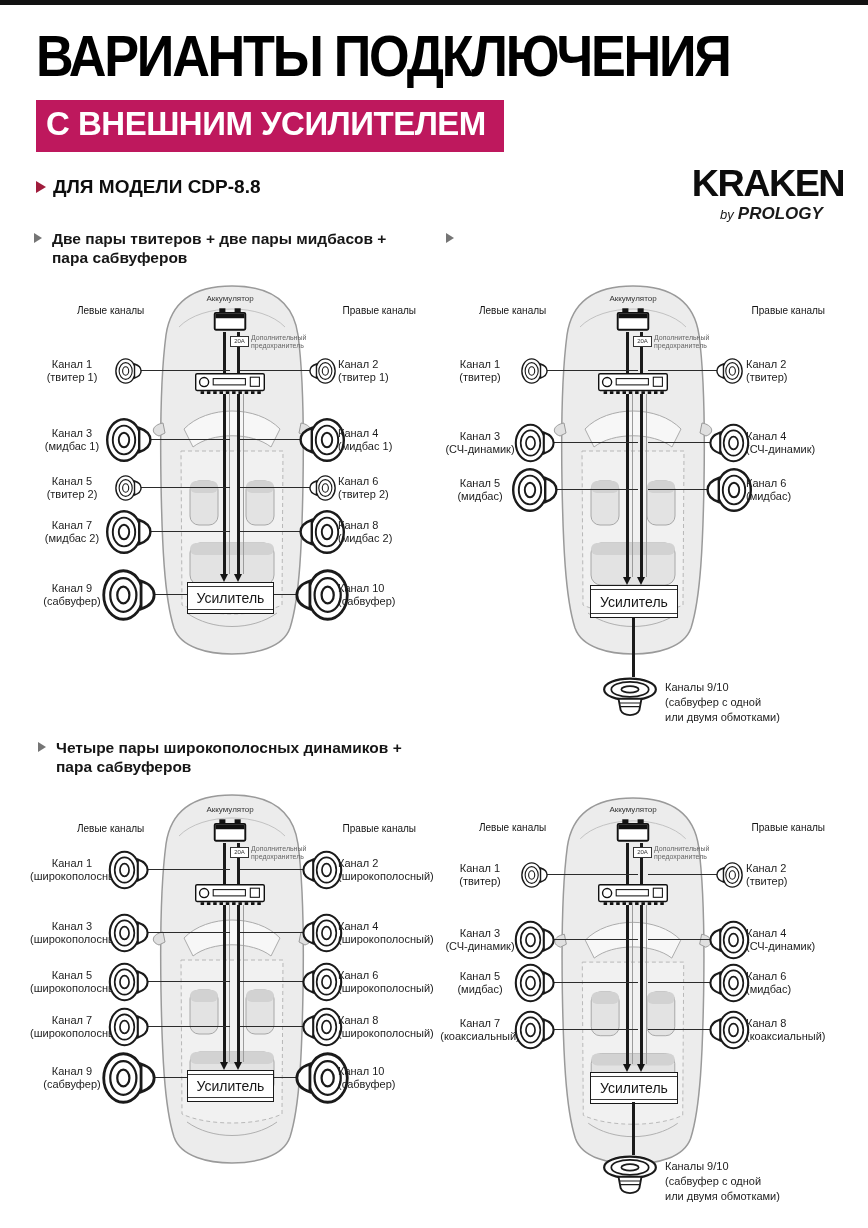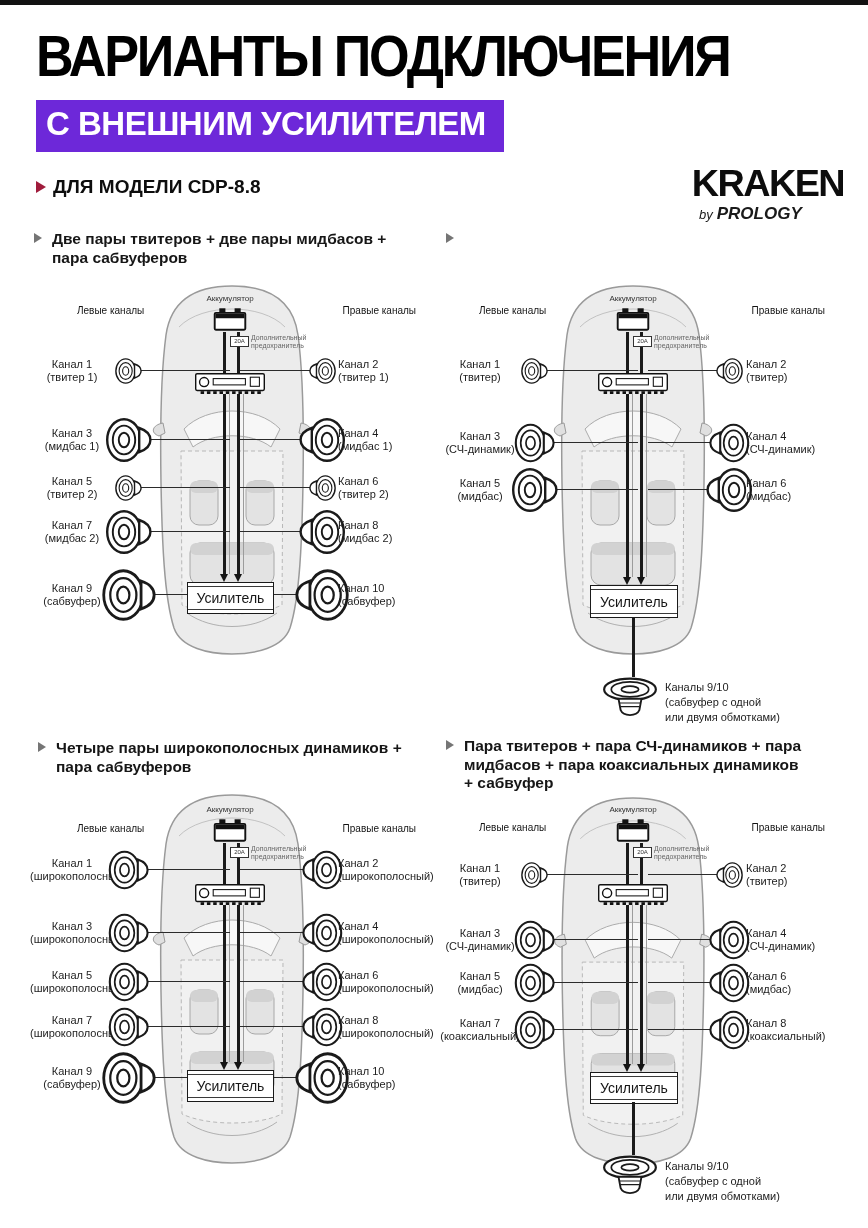--- a/index.html
+++ b/index.html
@@ -4,29 +4,29 @@
 <style>
   html,body{margin:0;padding:0;background:#fff;}
   .page{position:relative;width:868px;height:1228px;background:#fff;overflow:hidden;
         font-family:"Liberation Sans",sans-serif;color:#111;}
   .topbar{position:absolute;top:0;left:0;right:0;height:5px;background:#121212;}
 
   
   .main-title{position:absolute;left:36px;top:22px;font-size:58px;font-weight:700;
               letter-spacing:-2.5px;transform:scaleX(.9);transform-origin:left top;
               white-space:nowrap;color:#000;}
-  .banner{position:absolute;left:36px;top:100px;background:#6d28d9;color:#fff;
+  .banner{position:absolute;left:36px;top:100px;background:#be185d;color:#fff;
           font-size:33px;font-weight:700;letter-spacing:-.5px;
           padding:5px 18px 9px 10px;white-space:nowrap;}
   .sec{position:absolute;left:36px;top:176px;padding-left:17px;}
   .sec .tri{position:absolute;left:0;top:5px;width:0;height:0;
             border-left:10px solid #A01C3C;border-top:6px solid transparent;
             border-bottom:6px solid transparent;}
   .sec div{font-size:19px;font-weight:700;line-height:1.2;color:#0d0d0d;}
-  .logo{position:absolute;right:24px;top:166px;text-align:left;}
+  .logo{position:absolute;right:24px;top:166px;text-align:center;}
   .logo .kraken{font-size:36px;font-weight:800;letter-spacing:-1.5px;color:#0d0d0d;
                 transform:scaleX(1.05);transform-origin:right top;line-height:1;}
   .logo .byline{margin-top:2px;font-size:17px;font-weight:700;font-style:italic;color:#1a1a1a;}
   .logo .by{font-size:13px;font-weight:400;margin-right:4px;}
 
   
   .dg{position:absolute;}
   .qtitle{position:absolute;padding-left:18px;font-size:15.5px;font-weight:700;
           line-height:1.2;color:#161616;}
   .qtitle .tri{position:absolute;left:0;top:3px;width:0;height:0;
@@ -496,24 +496,20 @@
         </svg>
       <div class="chn lbl-r">
           <div>Канал 10</div>
           <div>(сабвуфер)</div>
         </div>
     </div>
     <div class="amp" style="left:157px;top:333px;width:85px;height:30px">Усилитель</div>
   </section>
 
   <section class="dg" style="left:438px;top:737px;width:420px;height:491px">
-    <div class="qtitle" style="left:8px;top:0;width:345px">
-      <span class="tri"></span>
-      <span>Пара твитеров + пара СЧ-динамиков + пара мидбасов + пара коаксиальных динамиков + сабвуфер</span>
-    </div>
     <div class="side-h" style="left:9px;top:85px">Левые каналы</div>
     <div class="side-h" style="right:33px;top:85px">Правые каналы</div>
     <svg class="car" style="left:120px;top:58px" width="150" height="372">
         <use href="#sym-car"></use>
       </svg>
 
     <div class="rig" style="left:135px;top:68px">
       <div class="b-label">Аккумулятор</div>
       <svg class="battery" width="36" height="26">
           <use href="#sym-batt"></use>

